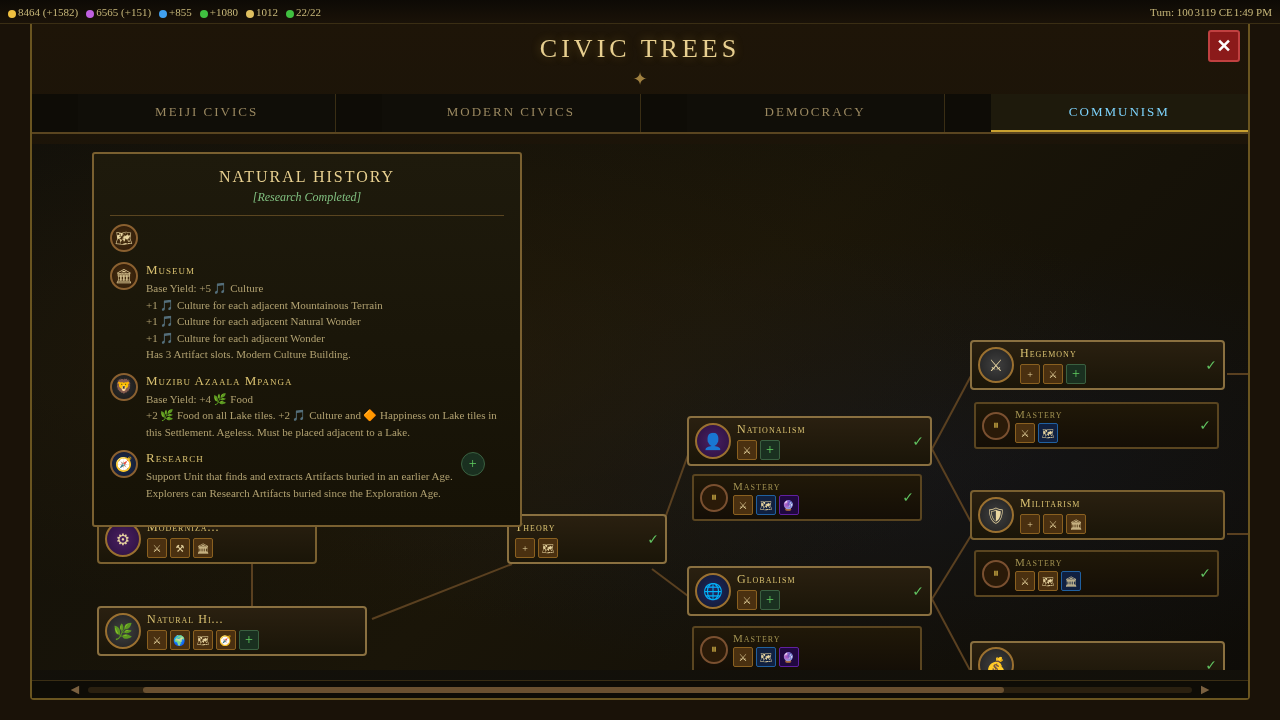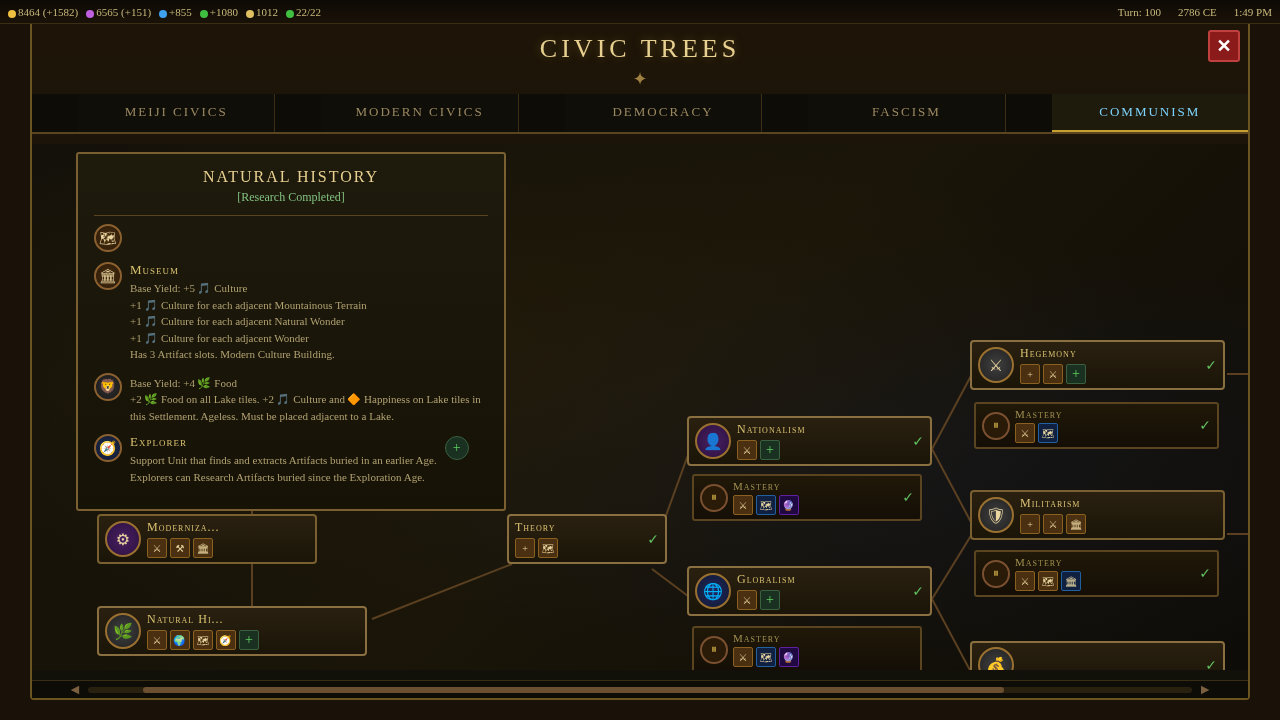--- a/index.html
+++ b/index.html
@@ -22,21 +22,21 @@
       display: flex;
       align-items: center;
       justify-content: space-between;
       padding: 0 8px;
       border-bottom: 1px solid #3a2e14;
       z-index: 100;
       font-size: 11px;
       color: #c8b87a;
     }
     .top-bar-left { display: flex; gap: 8px; align-items: center; }
-    .top-bar-right { display: flex; gap: 17px; align-items: flex-end; }
+    .top-bar-right { display: flex; gap: 1px; align-items: flex-end; }
     .resource-item { display: flex; align-items: flex-end; gap: 2px; }
     .resource-dot { width: 8px; height: 8px; border-radius: 50%; display: inline-block; }
     .dot-gold { background: #f0c040; }
     .dot-culture { background: #c060e0; }
     .dot-science { background: #40a0f0; }
     .dot-faith { background: #e0c060; }
     .dot-health { background: #40c040; }
 
     
     .main-window {
@@ -212,41 +212,42 @@
       border: 2px solid #7a5030;
       background: #2a1a08;
       display: flex; align-items: center; justify-content: center;
       font-size: 12px;
       color: #c0a040;
     }
 
     
     .tooltip-panel {
       position: absolute;
-      top: 8px; left: 44px;
+      top: 8px; left: 60px;
       width: 430px;
       background: linear-gradient(to bottom, #1e1a0c, #161206);
       border: 2px solid #7a6030;
       border-radius: 3px;
       padding: 14px 16px;
       z-index: 50;
     }
     .tooltip-title {
       font-size: 16px;
       letter-spacing: 2px;
       color: #e8d090;
       font-variant: small-caps;
       text-align: center;
       margin-bottom: 4px;
     }
     .tooltip-subtitle {
       font-size: 12px;
       color: #80c080;
       text-align: center;
       margin-bottom: 10px;
+      font-style: italic;
     }
     .tooltip-divider {
       height: 1px;
       background: #5a4520;
       margin: 8px 0;
     }
     .tooltip-item {
       display: flex;
       align-items: flex-start;
       gap: 8px;
@@ -341,23 +342,20 @@
 
   <div class="tab-bar">
     <div class="tab">
       <span>MEIJI CIVICS</span>
     </div>
     <div class="tab">
       <span>MODERN CIVICS</span>
     </div>
     <div class="tab">
       <span>DEMOCRACY</span>
-    </div>
-    <div class="tab">
-      <span>FASCISM</span>
     </div>
     <div class="tab active">
       <span>COMMUNISM</span>
       <div class="tab-underline"></div>
     </div>
   </div>
 
   <div class="content-area">
     <div class="bg-texture"></div>
 
@@ -404,31 +402,32 @@
             +1 <span class="highlight-culture">🎵</span> Culture for each adjacent Natural Wonder<br>
             +1 <span class="highlight-culture">🎵</span> Culture for each adjacent Wonder<br>
             Has 3 Artifact slots. Modern Culture Building.
           </div>
         </div>
       </div>
 
       <div class="tooltip-item">
         <div class="tooltip-item-icon dark-bg">🦁</div>
         <div>
+          <div class="tooltip-item-title">Muzibu Azaala Mpanga</div>
           <div class="tooltip-item-desc">
             Base Yield: +4 <span class="highlight-food">🌿</span> Food<br>
             +2 <span class="highlight-food">🌿</span> Food on all Lake tiles. +2 <span class="highlight-culture">🎵</span> Culture and <span class="highlight-happiness">🔶</span> Happiness on Lake tiles in this Settlement. Ageless. Must be placed adjacent to a Lake.
           </div>
         </div>
       </div>
 
       <div class="tooltip-item">
         <div class="tooltip-item-icon blue-bg">🧭</div>
         <div>
-          <div class="tooltip-item-title">Explorer</div>
+          <div class="tooltip-item-title">Research</div>
           <div class="tooltip-item-desc">
             Support Unit that finds and extracts Artifacts buried in an earlier Age.<br>
             Explorers can Research Artifacts buried since the Exploration Age.
           </div>
         </div>
         <div class="tooltip-plus-icon">+</div>
       </div>
     </div>
 
     <div class="civic-node" style="left:65px; top:280px; width:220px;">
@@ -618,16 +617,16 @@
       <span class="resource-dot dot-faith"></span>
       <span>1012</span>
     </div>
     <div class="resource-item">
       <span class="resource-dot dot-health"></span>
       <span>22/22</span>
     </div>
   </div>
   <div class="top-bar-right">
     <span>Turn: 100</span>
-    <span>2786 CE</span>
+    <span>3119 CE</span>
     <span>1:49 PM</span>
   </div>
 </div>
 
 </body></html>

